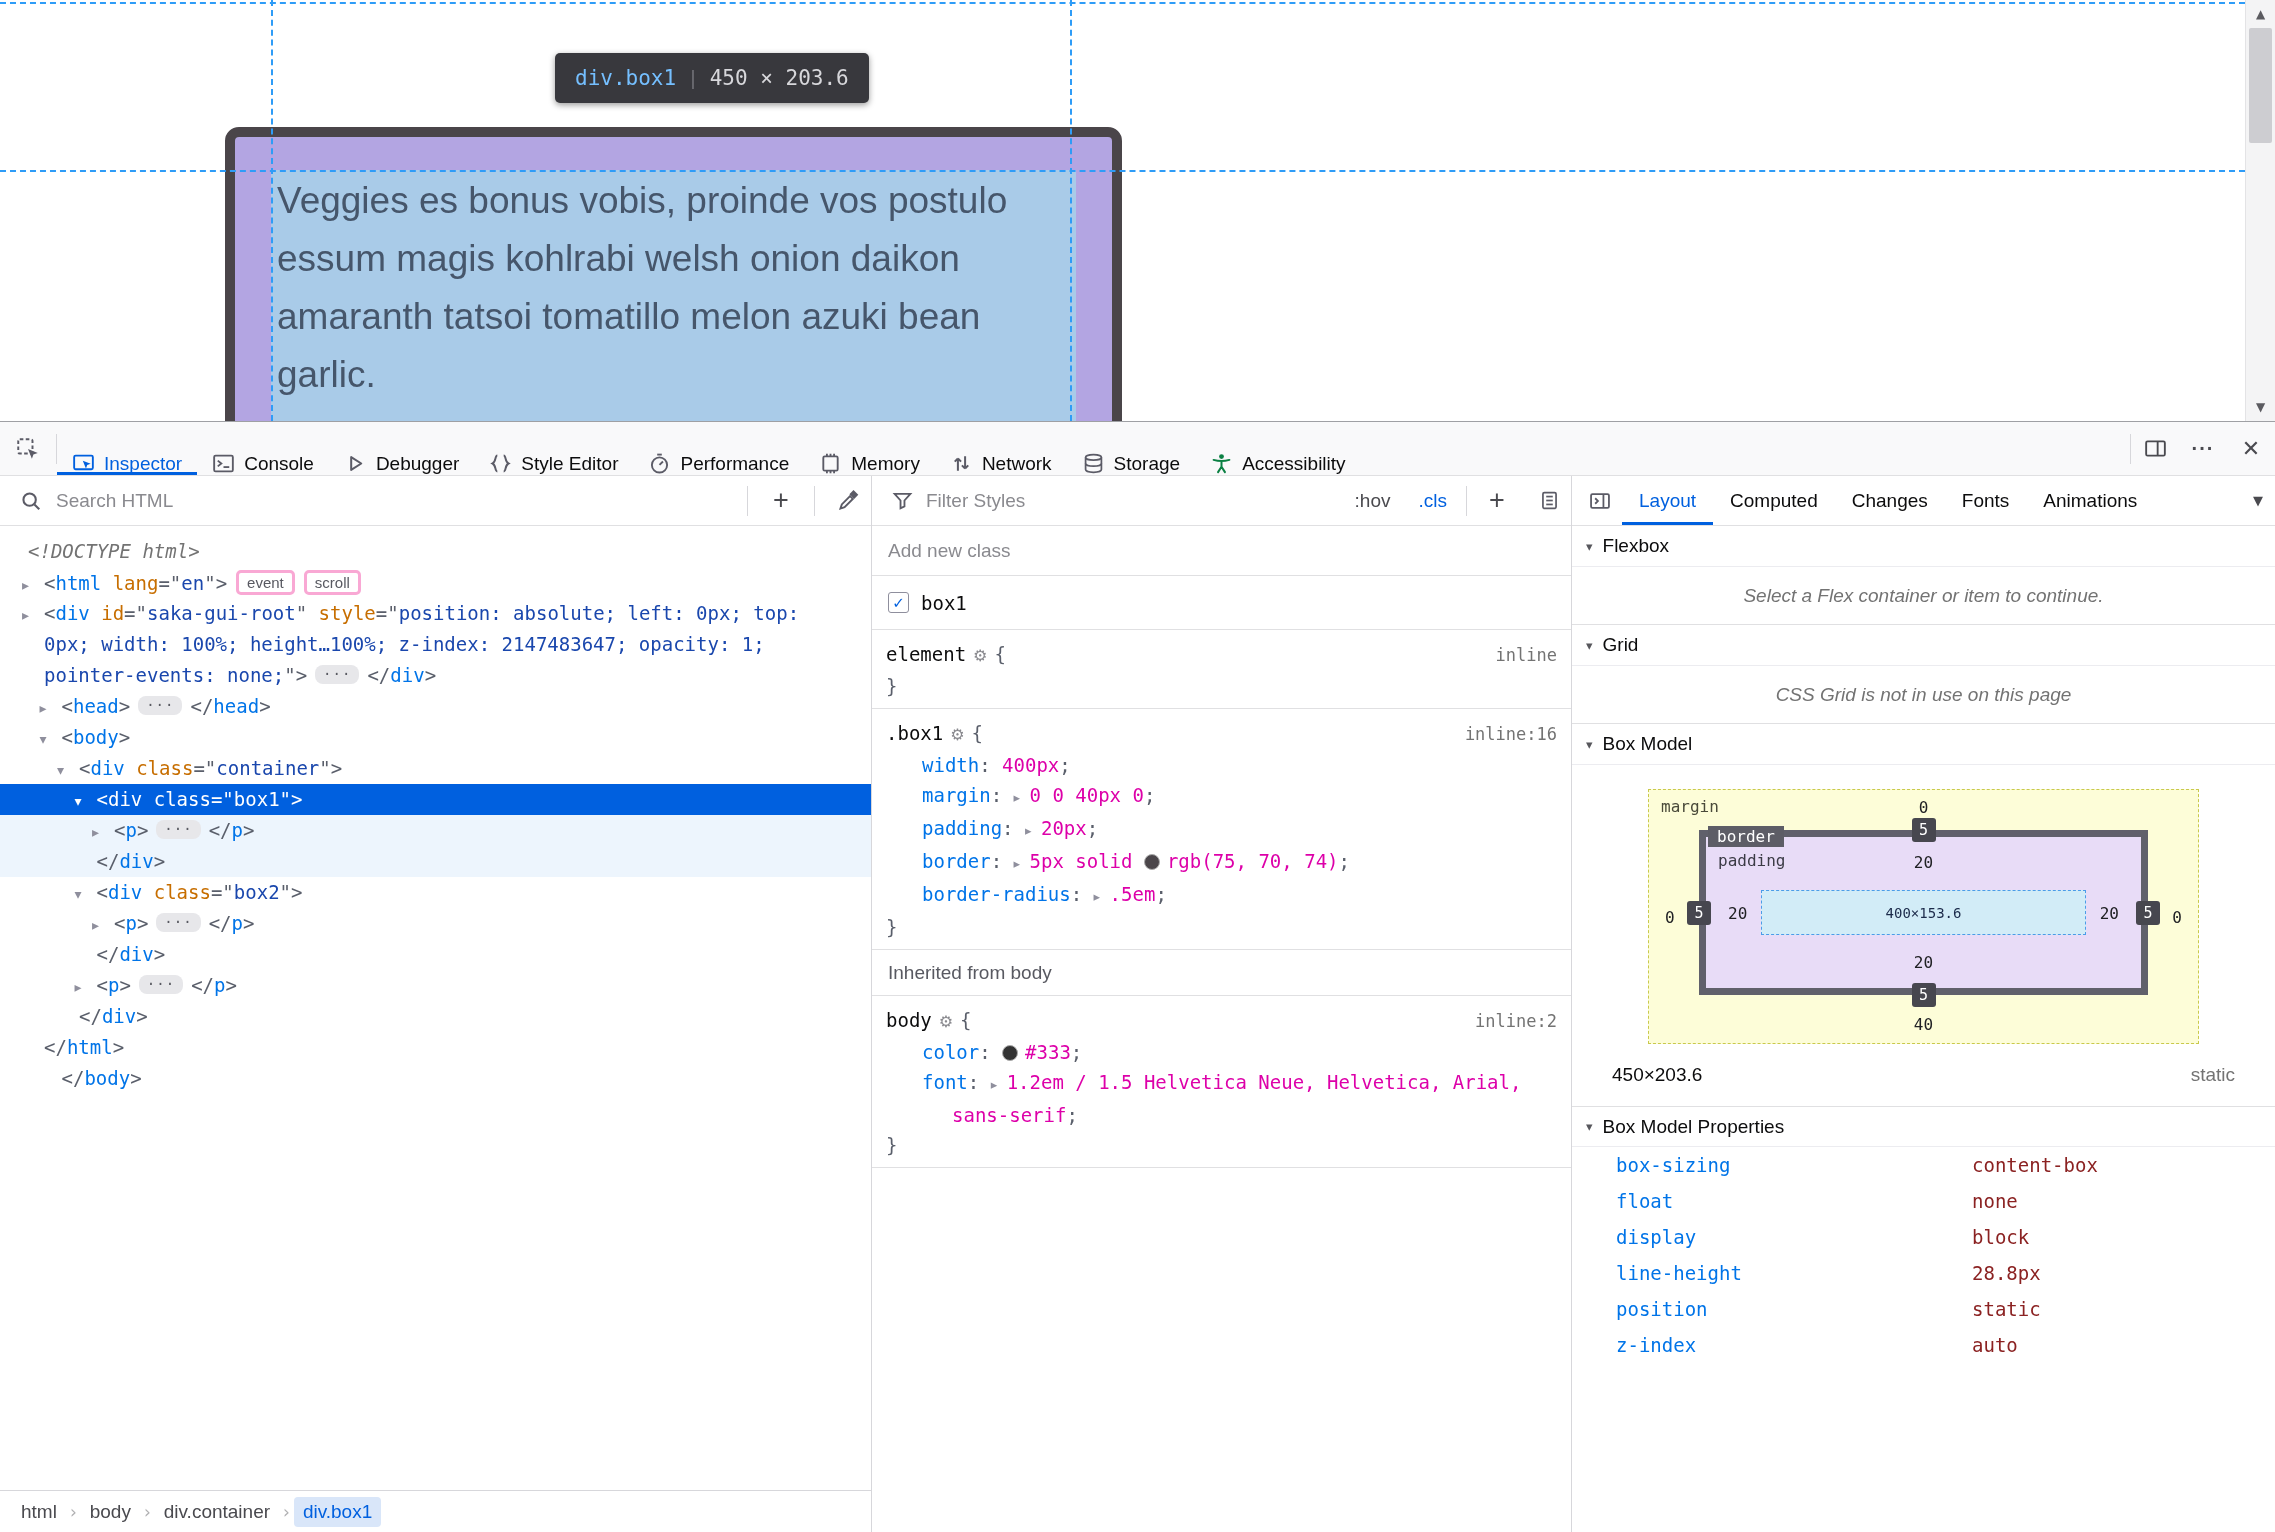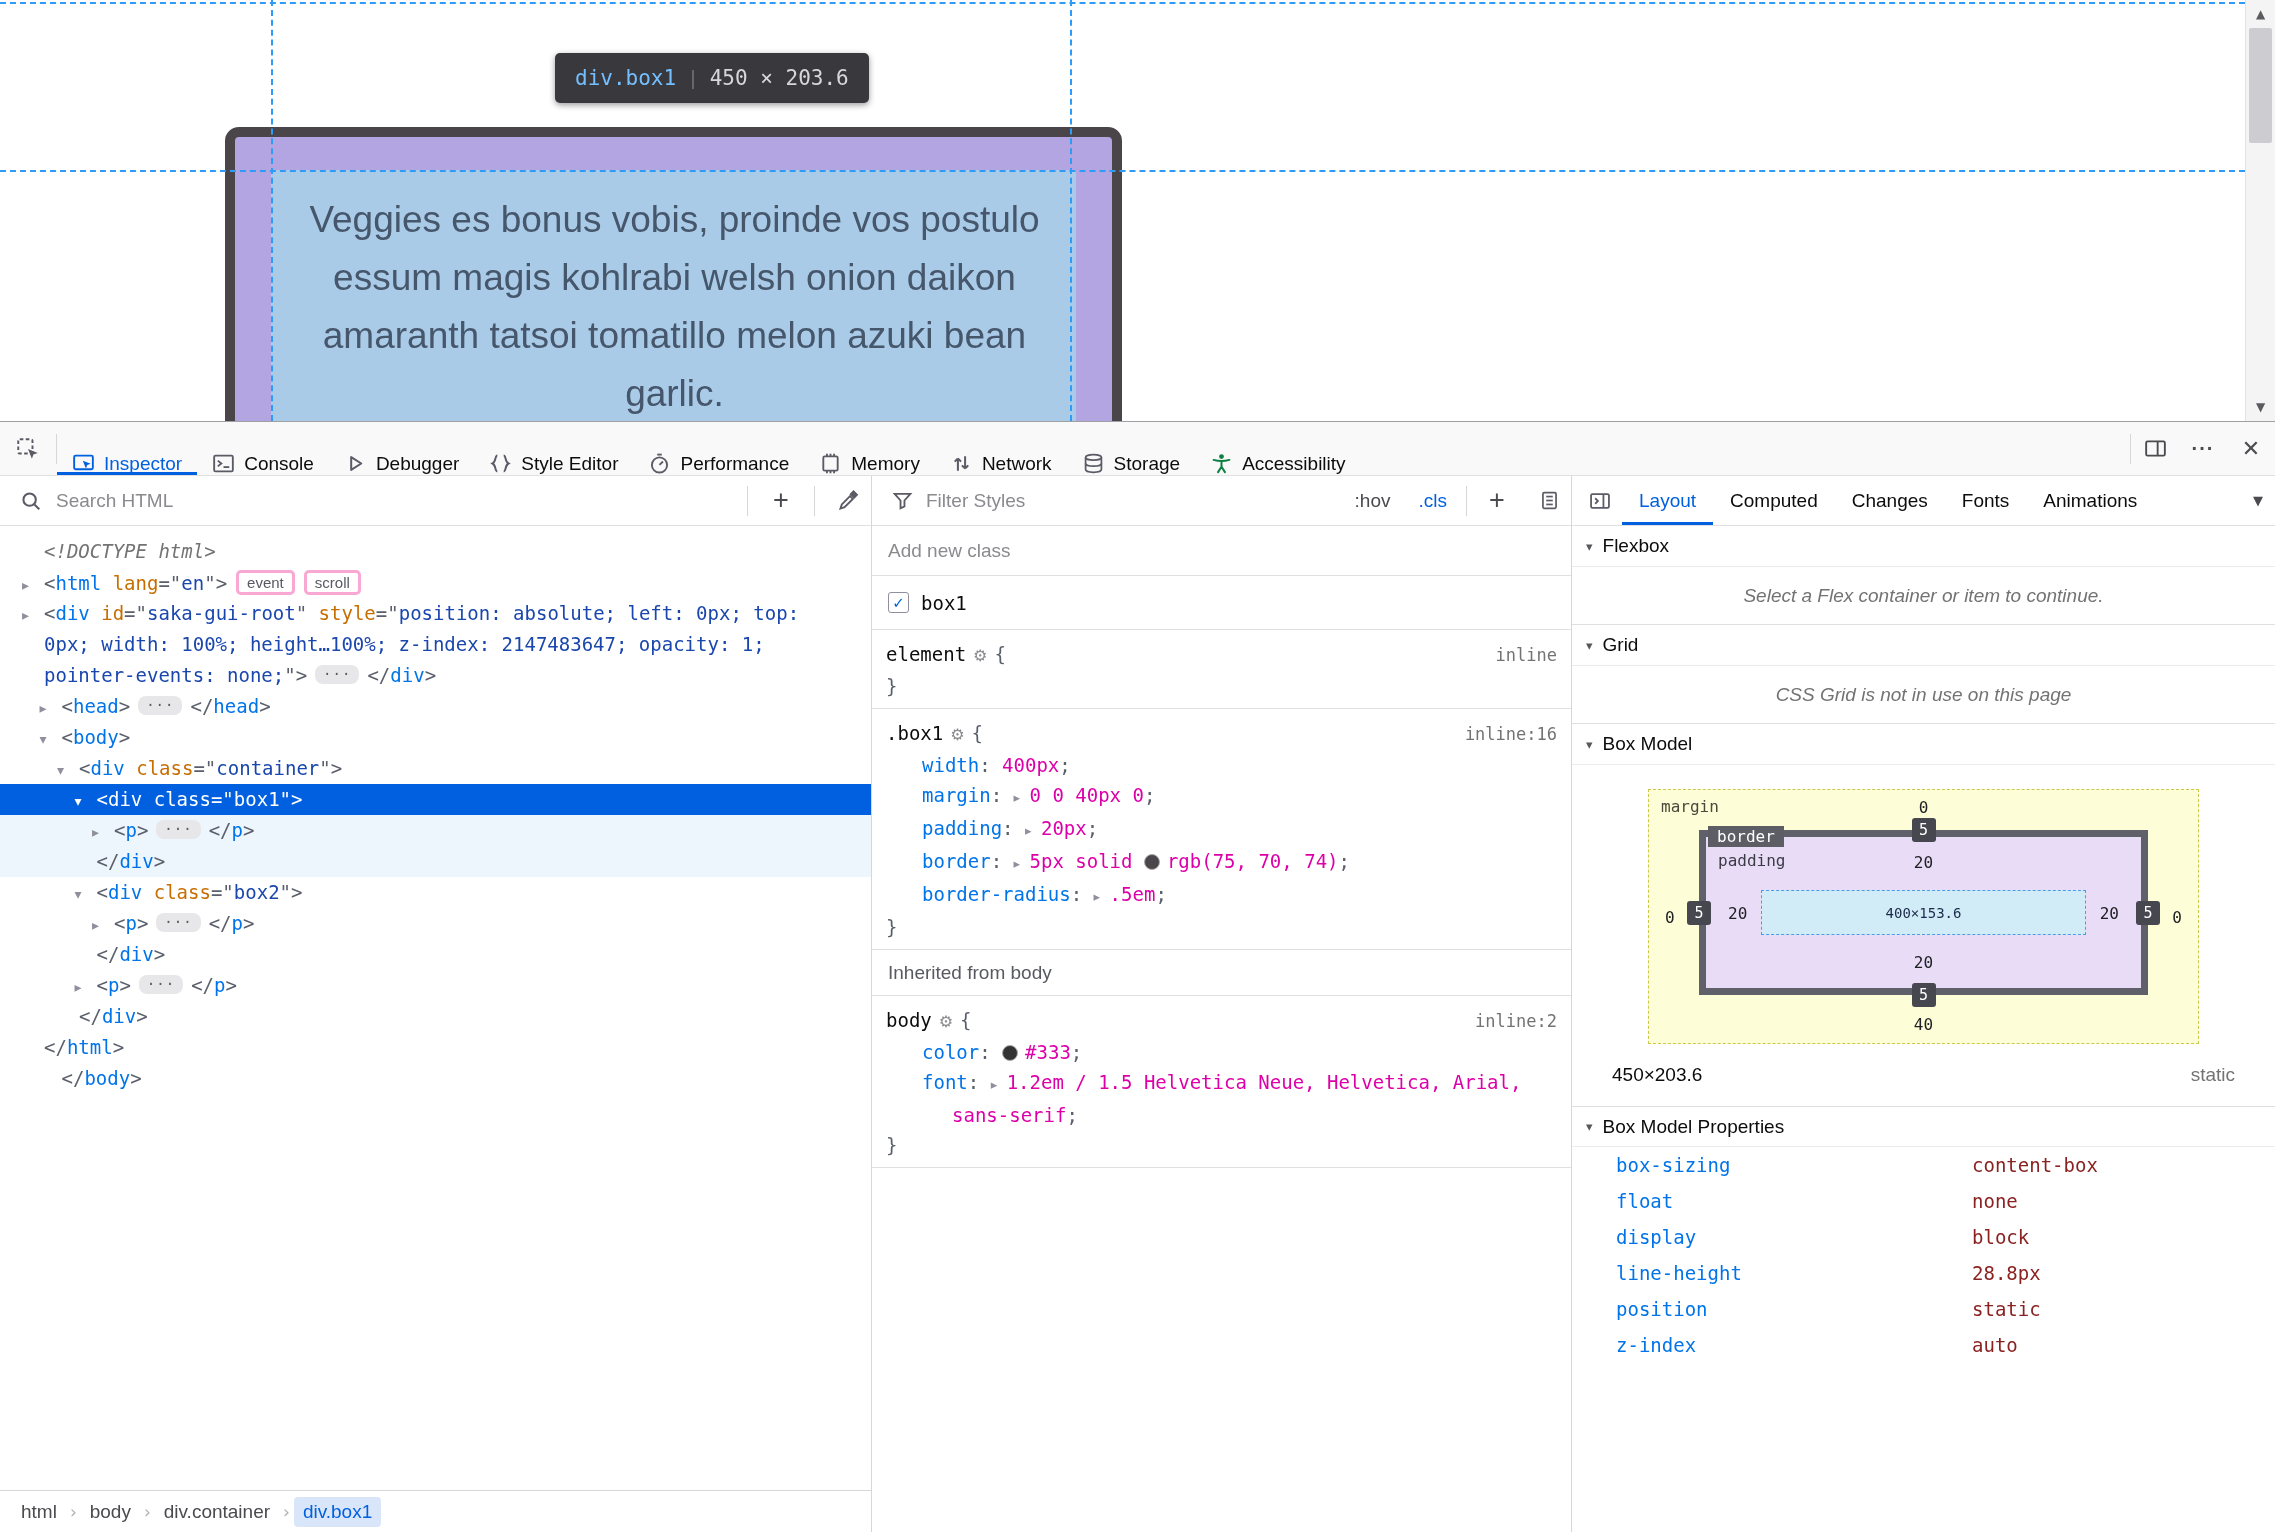--- a/index.html
+++ b/index.html
@@ -6,21 +6,21 @@
   html,body { width:2275px; height:1532px; }
   body { position:relative; overflow:hidden; background:#fff;
          font-family:"Liberation Sans", sans-serif; color:#0c0c0d; }
   .mono { font-family:"DejaVu Sans Mono", monospace; }
 
   
   #page-area { position:absolute; left:0; top:0; width:2275px; height:421px; overflow:hidden; background:#fff; }
   #hl-box { position:absolute; left:225px; top:127px; width:897px; height:400px;
             border:10px solid #4a4549; border-radius:14px; background:#b3a5e2; }
   #hl-content { position:absolute; left:36px; top:33px; right:36px; bottom:-10px; background:#a9cbe8; }
-  #box-text { padding:21px 4px 0 6px; font-size:37px; line-height:58px; color:#46566b;text-align:center; }
+  #box-text { padding:2px 4px 0 6px; font-size:37px; line-height:58px; color:#46566b; }
   .guide-v { position:absolute; top:0; bottom:0; width:0; border-left:2px dashed #2e9cf7; }
   .guide-h { position:absolute; left:0; right:0; height:0; border-top:2px dashed #2e9cf7; }
   #infobar { position:absolute; left:555px; top:53px; height:50px; display:inline-flex; align-items:center;
              gap:14px; padding:0 20px; background:#38383d; border-radius:5px;
              box-shadow:0 2px 6px rgba(0,0,0,.4); font-size:21px; }
   #infobar .sel { color:#75bfff; font-family:"DejaVu Sans Mono",monospace; }
   #infobar .sep { color:#6e6e74; }
   #infobar .dims { color:#d7d7db; font-family:"DejaVu Sans Mono",monospace; }
   #page-scrollbar { position:absolute; right:0; top:0; width:30px; height:421px; background:#f4f4f5; border-left:1px solid #e3e3e5; }
   #page-scrollbar .arrow { position:absolute; left:0; width:100%; height:28px; display:flex; align-items:center; justify-content:center;
@@ -312,21 +312,21 @@
           </span>
         <div class="vsep"></div>
         <span class="icon-cell">
           <svg viewBox="0 0 16 16" width="22" height="22" fill="none" stroke="currentColor" stroke-width="1.4">
               <path d="M2.5 13.5l1-3 6-6 2 2-6 6z"></path>
               <path d="M9.5 3.5l2.5-2.5 2.5 2.5L12 6" fill="currentColor"></path>
             </svg>
         </span>
       </div>
       <div id="markup-lines">
-          <div class="mline" style="padding-left: 44px;"><span class="tk-doctype">&lt;!DOCTYPE html&gt;</span></div>
+          <div class="mline" style="padding-left: 28px;"><span class="tk-doctype">&lt;!DOCTYPE html&gt;</span></div>
           <div class="mline" style="padding-left: 44px;"><span class="tw">▸</span><span class="tk-punc">&lt;</span><span class="tk-tag">html</span><span class="tk-attr"> lang</span><span class="tk-punc">="</span><span class="tk-val">en</span><span class="tk-punc">"&gt;</span><span class="badge">event</span><span class="badge">scroll</span></div>
           <div class="mline" style="padding-left: 44px;"><span class="tw">▸</span><span class="tk-punc">&lt;</span><span class="tk-tag">div</span><span class="tk-attr"> id</span><span class="tk-punc">="</span><span class="tk-val">saka-gui-root</span><span class="tk-punc">" </span><span class="tk-attr">style</span><span class="tk-punc">="</span><span class="tk-val">position: absolute; left: 0px; top:</span></div>
           <div class="mline" style="padding-left: 44px;"><span class="tk-val">0px; width: 100%; height…100%; z-index: 2147483647; opacity: 1;</span></div>
           <div class="mline" style="padding-left: 44px;"><span class="tk-val">pointer-events: none;</span><span class="tk-punc">"&gt;</span><span class="ellipsis-pill">···</span><span class="tk-punc">&lt;/</span><span class="tk-tag">div</span><span class="tk-punc">&gt;</span></div>
           <div class="mline" style="padding-left: 61.5px;"><span class="tw">▸</span><span class="tk-punc">&lt;</span><span class="tk-tag">head</span><span class="tk-punc">&gt;</span><span class="ellipsis-pill">···</span><span class="tk-punc">&lt;/</span><span class="tk-tag">head</span><span class="tk-punc">&gt;</span></div>
           <div class="mline" style="padding-left: 61.5px;"><span class="tw">▾</span><span class="tk-punc">&lt;</span><span class="tk-tag">body</span><span class="tk-punc">&gt;</span></div>
           <div class="mline" style="padding-left: 79px;"><span class="tw">▾</span><span class="tk-punc">&lt;</span><span class="tk-tag">div</span><span class="tk-attr"> class</span><span class="tk-punc">="</span><span class="tk-val">container</span><span class="tk-punc">"&gt;</span></div>
           <div class="mline selected" style="padding-left: 96.5px;"><span class="tw">▾</span><span class="tk-punc">&lt;</span><span class="tk-tag">div</span><span class="tk-attr"> class</span><span class="tk-punc">="</span><span class="tk-val">box1</span><span class="tk-punc">"&gt;</span></div>
           <div class="mline childbg" style="padding-left: 114px;"><span class="tw">▸</span><span class="tk-punc">&lt;</span><span class="tk-tag">p</span><span class="tk-punc">&gt;</span><span class="ellipsis-pill">···</span><span class="tk-punc">&lt;/</span><span class="tk-tag">p</span><span class="tk-punc">&gt;</span></div>
           <div class="mline childbg" style="padding-left: 96.5px;"><span class="tk-punc">&lt;/</span><span class="tk-tag">div</span><span class="tk-punc">&gt;</span></div>

